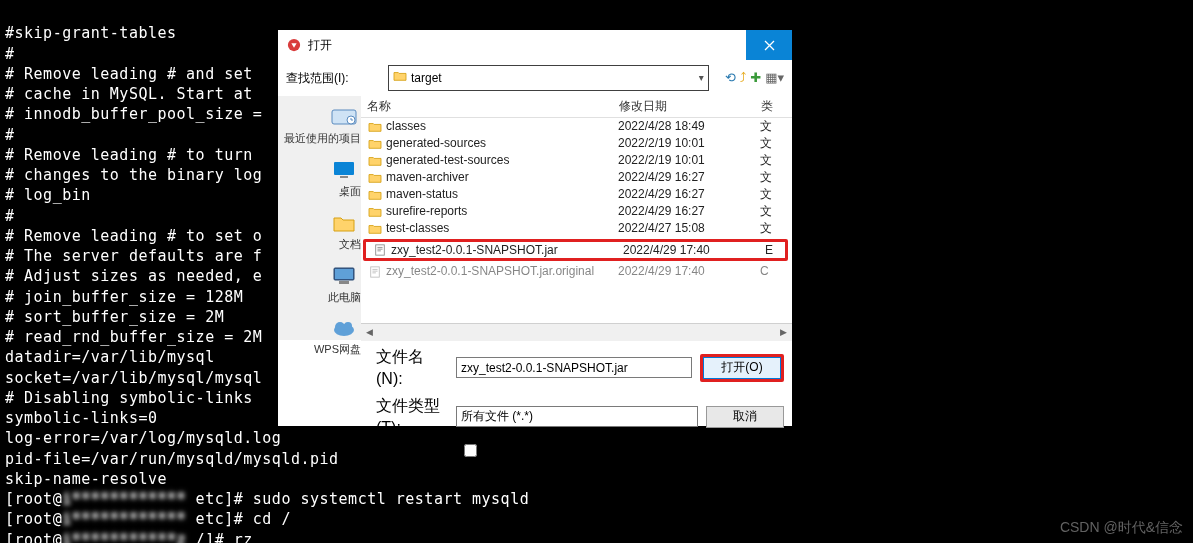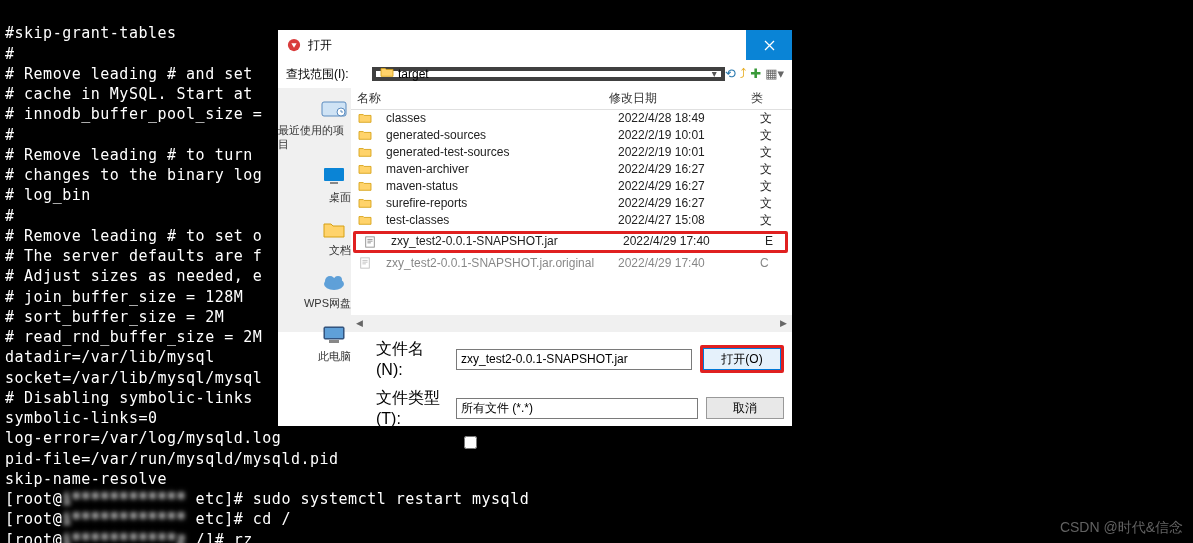--- a/index.html
+++ b/index.html
@@ -58,28 +58,28 @@
     .titlebar .close {
       width: 46px; height: 30px;
       background: #0a84d6;
       color: #fff;
       display: flex; align-items: center; justify-content: center;
       cursor: pointer;
     }
     .path-row {
       display: flex;
       align-items: center;
-      gap: 0;
+      gap: 16px;
       padding: 5px 8px;
     }
     .path-row .label { width: 86px; text-align: left; }
     .path-row .combo {
       flex: 1;
-      border: 4px solid #404040;
-      height: 14px;
+      border: 1px solid #404040;
+      height: 26px;
       display: flex;
       align-items: center;
       padding: 0 4px;
       background: #fff;
     }
     .path-row .combo .ficon { margin-right: 4px; }
     .path-row .combo .caret { margin-left: auto; color: #555; font-size: 10px;}
     .path-row .tool-icons { display: flex; gap: 4px; color: #666; font-size: 13px; }
     .path-row .tool-icons span { cursor: pointer; }
     .body-row { display: flex; height: 244px; }
@@ -87,21 +87,21 @@
     .sidebar .sideitem { display: flex; flex-direction: column; align-items: flex-end; font-size: 11px; color: #333; padding: 4px 0; cursor: pointer; width: 100%;}
     .sidebar .sideitem .icon { width: 34px; height: 28px; display: flex; align-items: center; justify-content: center; }
     .filelist { flex: 1; display: flex; flex-direction: column; }
     .filelist .header { display: flex; align-items: center; height: 22px; border-bottom: 1px solid #e0e0e0; font-size: 12px; color: #333; padding-left: 6px;}
     .filelist .header .h1 { width: 252px; }
     .filelist .header .h2 { width: 142px; }
     .filelist .header .h3 { width: 20px; }
     .filelist .rows { flex: 1; overflow: hidden; position: relative; }
     .filelist .row { display: flex; align-items: center; height: 17px; padding-left: 6px; font-size: 12px; }
     .filelist .row .ficon { width: 16px; height: 14px; margin-right: 3px; display:inline-flex; align-items:center; justify-content:center;}
-    .filelist .row .name { width: 232px; overflow: hidden; white-space: nowrap; color: #222; margin-left: 10px;}
+    .filelist .row .name { width: 232px; overflow: hidden; white-space: nowrap; color: #222;}
     .filelist .row .date { width: 142px; color: #222;}
     .filelist .row .type { width: 20px; color: #222;}
     .filelist .highlight-row { border: 3px solid #e02020; margin: 2px 4px 2px 2px; border-radius: 2px; }
     .filelist .highlight-row .row { height: 16px; }
     .filelist .scrollbar-h { height: 17px; border-top: 1px solid #d0d0d0; display: flex; align-items: center; background:#f0f0f0;}
     .filelist .scrollbar-h .arrow { width: 17px; height: 17px; display:flex; align-items:center; justify-content:center; color:#666; font-size:9px; background:#f0f0f0;}
     .filelist .scrollbar-h .track { flex:1; height:17px; background:#f0f0f0;}
     .bottom { padding: 6px 8px 4px 98px; }
     .bottom .brow { display:flex; align-items:center; gap: 8px; margin-bottom: 6px;}
     .bottom .brow .blabel { width: 72px; text-align:left; font-size:16px;}
@@ -187,36 +187,36 @@
         <span class="icon">
             <svg width="26" height="22" viewBox="0 0 26 22">
               <path d="M3 6 L10 6 L12 8 L23 8 L23 19 L3 19 Z" fill="#ffd36b" stroke="#d6a013"></path>
             </svg>
           </span>
         <span>文档</span>
       </div>
       <div class="sideitem">
         <span class="icon">
             <svg width="28" height="22" viewBox="0 0 28 22">
+              <rect x="4" y="3" width="20" height="12" rx="1" fill="#3a5f8f" stroke="#2a4a73"></rect>
+              <rect x="5" y="4" width="18" height="10" fill="#5fa0d8"></rect>
+              <rect x="9" y="16" width="10" height="3" fill="#888"></rect>
+            </svg>
+          </span>
+        <span>此电脑</span>
+      </div>
+      <div class="sideitem">
+        <span class="icon">
+            <svg width="28" height="22" viewBox="0 0 28 22">
               <ellipse cx="14" cy="13" rx="10" ry="6" fill="#5fa0d8"></ellipse>
               <circle cx="10" cy="10" r="5" fill="#5fa0d8"></circle>
               <circle cx="18" cy="9" r="4" fill="#5fa0d8"></circle>
             </svg>
           </span>
         <span>WPS网盘</span>
-      </div>
-      <div class="sideitem">
-        <span class="icon">
-            <svg width="28" height="22" viewBox="0 0 28 22">
-              <rect x="4" y="3" width="20" height="12" rx="1" fill="#3a5f8f" stroke="#2a4a73"></rect>
-              <rect x="5" y="4" width="18" height="10" fill="#5fa0d8"></rect>
-              <rect x="9" y="16" width="10" height="3" fill="#888"></rect>
-            </svg>
-          </span>
-        <span>此电脑</span>
       </div>
     </div>
 
     <div class="filelist">
       <div class="header">
         <span class="h1">名称</span>
         <span class="h2">修改日期</span>
         <span class="h3">类</span>
       </div>
       <div class="rows" id="file-rows">

